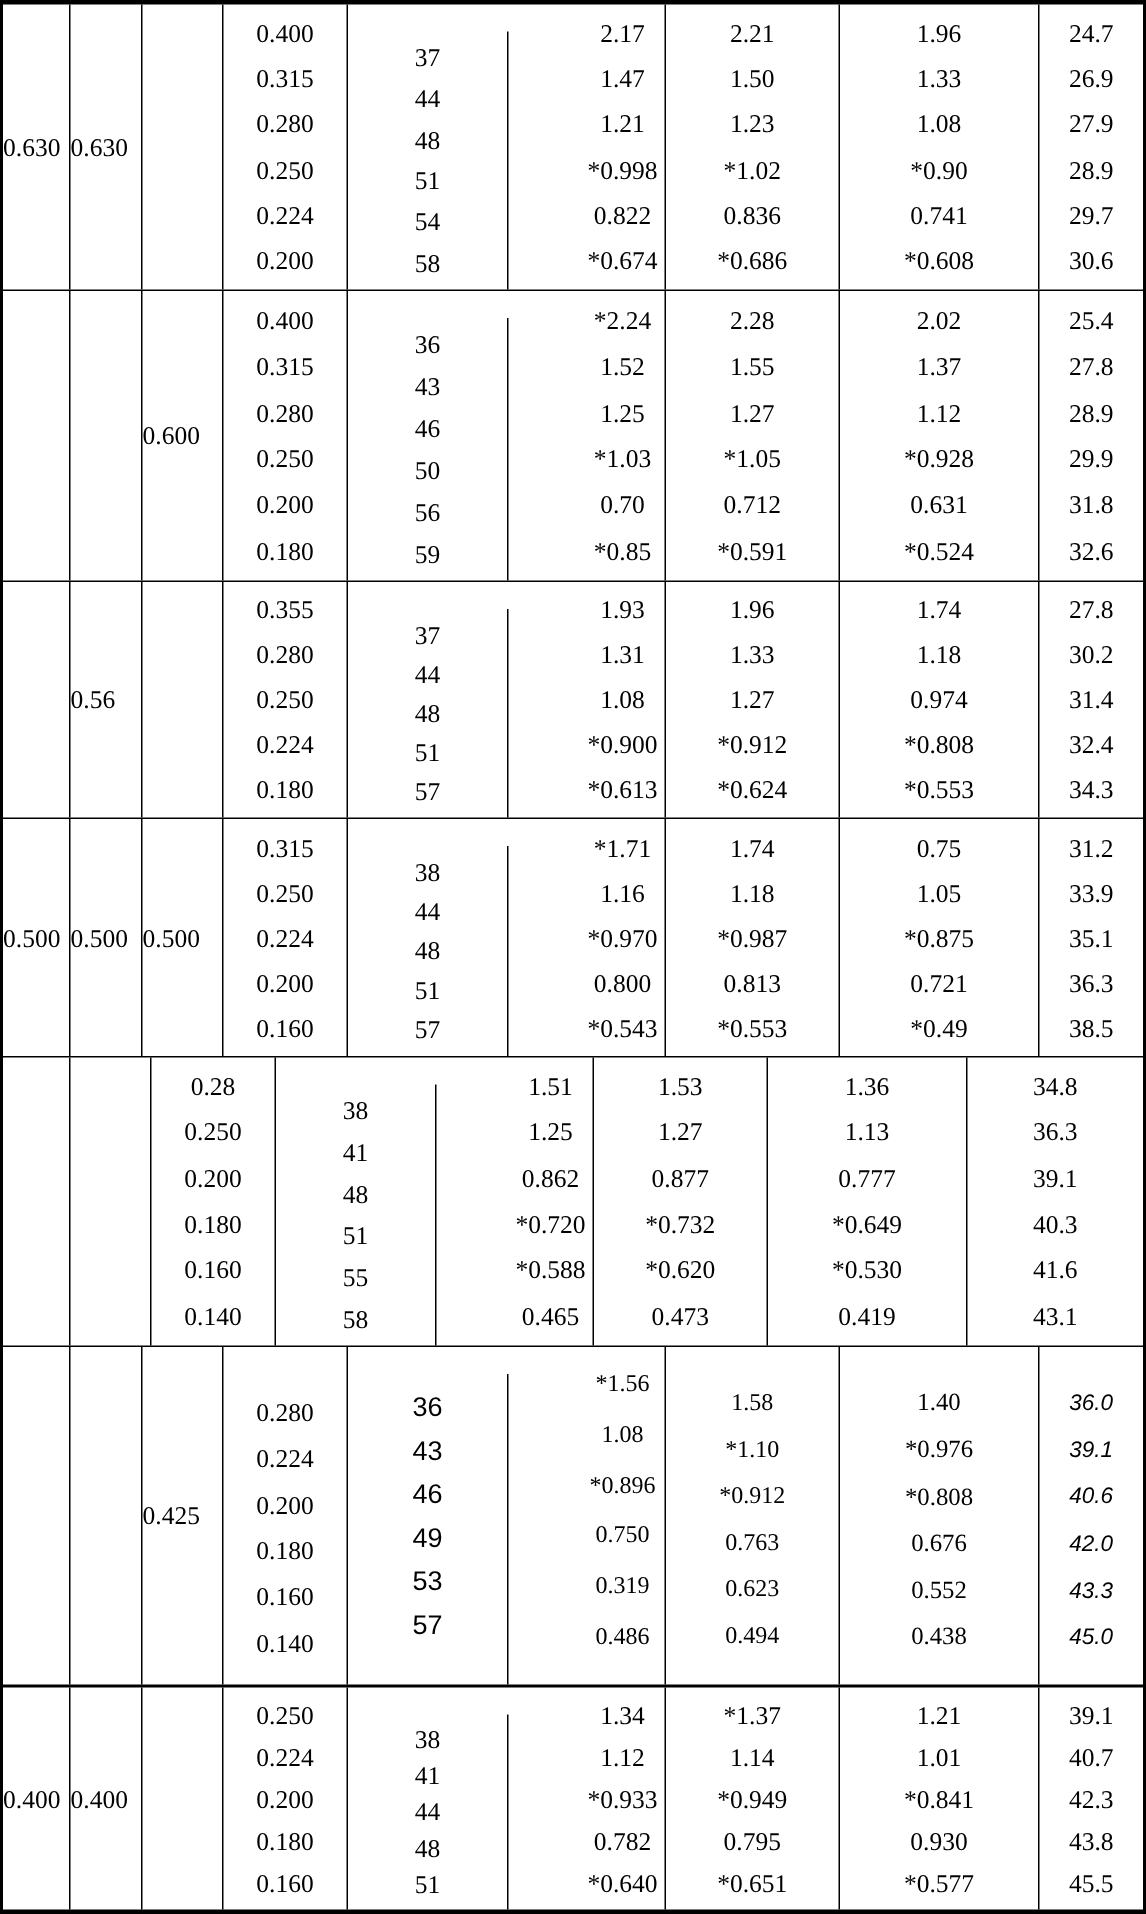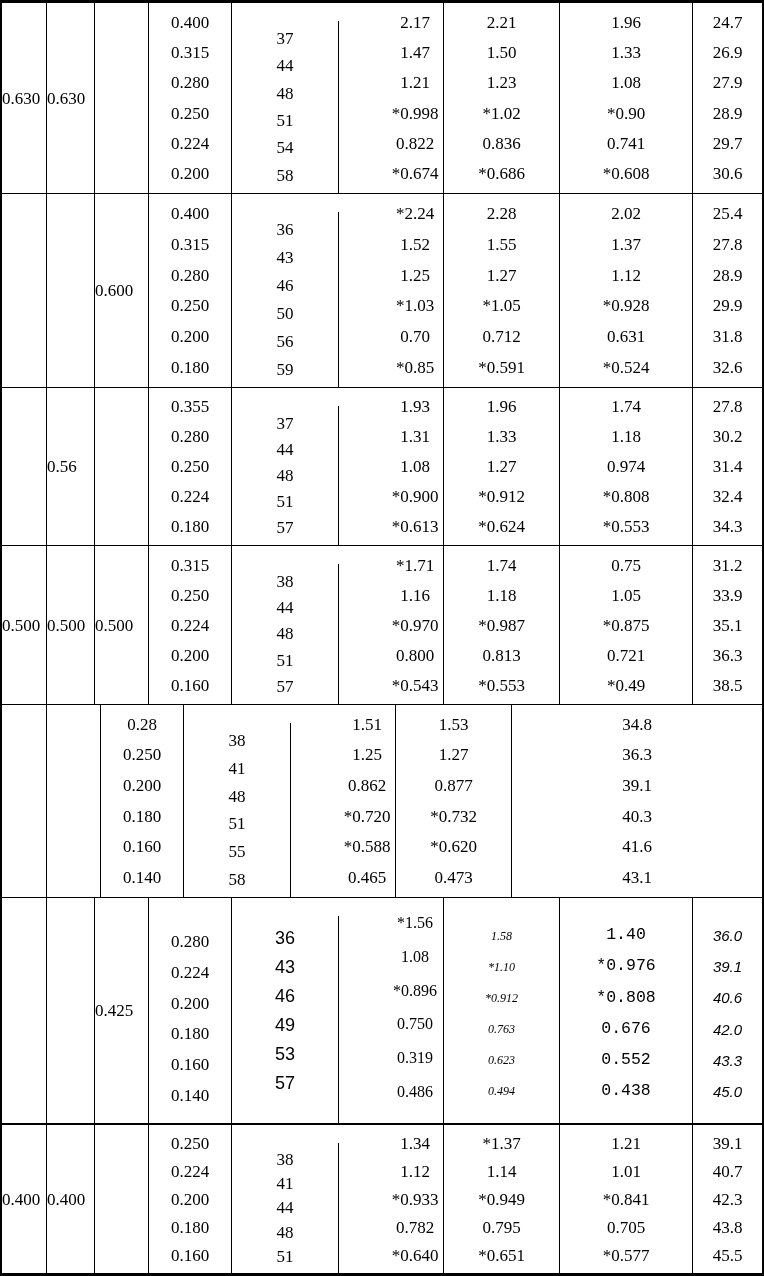--- a/index.html
+++ b/index.html
@@ -64,23 +64,23 @@
   .val { font-size: 17px; line-height: 1; white-space: nowrap; }
 
   
   .block-6 .col-4 { padding-top: 28px; padding-bottom: 12px; }
   .block-6 .col-5 { padding-top: 8px; padding-bottom: 26px;
                     font-family: "Liberation Sans", sans-serif; }
   .block-6 .col-5 .val { font-size: 18px; }
   .block-6 .col-6 { padding-top: 8px; padding-bottom: 14px; }
   .block-6 .col-6 .val { font-size: 16px; }
   .block-6 .col-7 { padding-top: 22px; padding-bottom: 16px; }
-  .block-6 .col-7 .val { font-size: 12px; font-style: italic; }
+  .block-6 .col-7 .val { font-size: 16px; }
   .block-6 .col-8 { padding-top: 22px; padding-bottom: 16px;
-                    font-family: Liberation Mono, monospace; }
+                    font-family: Liberation Serif, serif; }
   .block-6 .col-8 .val { font-size: 16.5px; }
   .block-6 .col-9 { padding-top: 22px; padding-bottom: 16px;
                     font-family: "Liberation Sans", sans-serif; }
   .block-6 .col-9 .val { font-size: 15px; font-style: italic; }
 </style>
 </head>
 <body>
 
 <div class="table" id="data-table">
     <div class="block block-1">
@@ -339,20 +339,28 @@
         <div class="val">0.465</div>
       </div>
       <div class="cell stack col-7">
         <div class="val">1.53</div>
         <div class="val">1.27</div>
         <div class="val">0.877</div>
         <div class="val">*0.732</div>
         <div class="val">*0.620</div>
         <div class="val">0.473</div>
       </div>
+      <div class="cell stack col-8">
+        <div class="val">1.36</div>
+        <div class="val">1.13</div>
+        <div class="val">0.777</div>
+        <div class="val">*0.649</div>
+        <div class="val">*0.530</div>
+        <div class="val">0.419</div>
+      </div>
       <div class="cell stack col-9">
         <div class="val">34.8</div>
         <div class="val">36.3</div>
         <div class="val">39.1</div>
         <div class="val">40.3</div>
         <div class="val">41.6</div>
         <div class="val">43.1</div>
       </div>
     </div>
     <div class="block block-6">
@@ -449,21 +457,21 @@
         <div class="val">*1.37</div>
         <div class="val">1.14</div>
         <div class="val">*0.949</div>
         <div class="val">0.795</div>
         <div class="val">*0.651</div>
       </div>
       <div class="cell stack col-8">
         <div class="val">1.21</div>
         <div class="val">1.01</div>
         <div class="val">*0.841</div>
-        <div class="val">0.705</div>
+        <div class="val">0.930</div>
         <div class="val">*0.577</div>
       </div>
       <div class="cell stack col-9">
         <div class="val">39.1</div>
         <div class="val">40.7</div>
         <div class="val">42.3</div>
         <div class="val">43.8</div>
         <div class="val">45.5</div>
       </div>
     </div>

